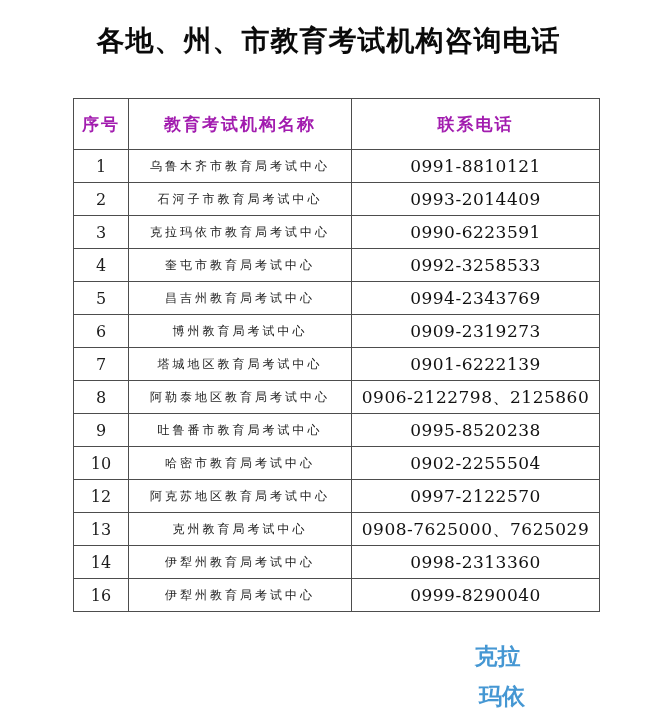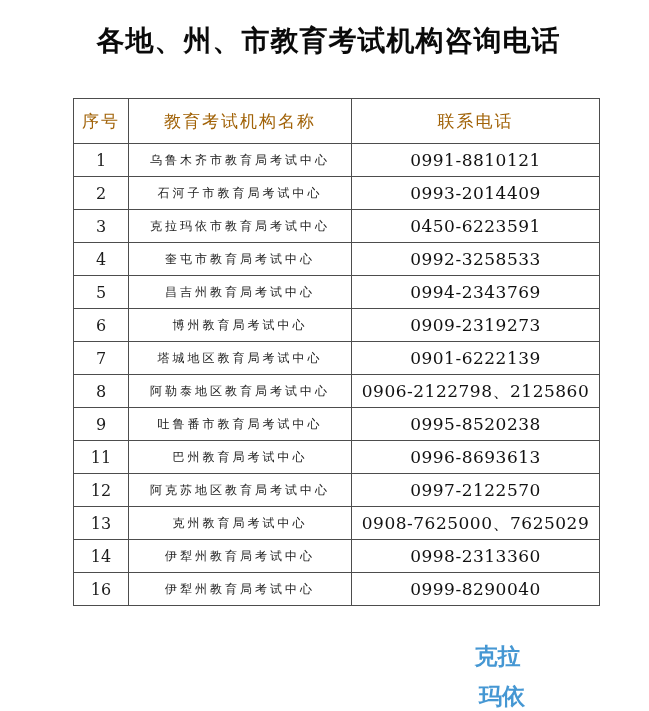--- a/index.html
+++ b/index.html
@@ -40,25 +40,25 @@
   .contact-table td {
     border: 1px solid #4d4d4d;
     text-align: center;
     vertical-align: middle;
     background: transparent;
     white-space: nowrap;
     overflow: hidden;
   }
 
   .contact-table th {
-    height: 45px;
+    height: 51px;
     font-size: 17px;
-    font-weight: normal;
+    font-weight: bold;
     letter-spacing: 2px;
-    color: #a16207;
+    color: #a21caf;
   }
 
   .contact-table td { height: 33px; font-size: 12px; }
 
   .contact-table td.col-no { font-size: 16px; letter-spacing: 0; }
   .contact-table td.col-name { letter-spacing: 3px; color: #222; }
   .contact-table td.col-phone { font-size: 17px; letter-spacing: 0.5px; color: #111; margin-top: 32px; }
 
   .watermark {
     position: absolute;
@@ -108,21 +108,21 @@
         <td class="col-phone">0991-8810121</td>
       </tr>
       <tr>
         <td class="col-no">2</td>
         <td class="col-name">石河子市教育局考试中心</td>
         <td class="col-phone">0993-2014409</td>
       </tr>
       <tr>
         <td class="col-no">3</td>
         <td class="col-name">克拉玛依市教育局考试中心</td>
-        <td class="col-phone">0450-6223591</td>
+        <td class="col-phone">0990-6223591</td>
       </tr>
       <tr>
         <td class="col-no">4</td>
         <td class="col-name">奎屯市教育局考试中心</td>
         <td class="col-phone">0992-3258533</td>
       </tr>
       <tr>
         <td class="col-no">5</td>
         <td class="col-name">昌吉州教育局考试中心</td>
         <td class="col-phone">0994-2343769</td>
@@ -141,23 +141,23 @@
         <td class="col-no">8</td>
         <td class="col-name">阿勒泰地区教育局考试中心</td>
         <td class="col-phone">0906-2122798、2125860</td>
       </tr>
       <tr>
         <td class="col-no">9</td>
         <td class="col-name">吐鲁番市教育局考试中心</td>
         <td class="col-phone">0995-8520238</td>
       </tr>
       <tr>
-        <td class="col-no">11</td>
-        <td class="col-name">巴州教育局考试中心</td>
-        <td class="col-phone">0996-8693613</td>
+        <td class="col-no">10</td>
+        <td class="col-name">哈密市教育局考试中心</td>
+        <td class="col-phone">0902-2255504</td>
       </tr>
       <tr>
         <td class="col-no">12</td>
         <td class="col-name">阿克苏地区教育局考试中心</td>
         <td class="col-phone">0997-2122570</td>
       </tr>
       <tr>
         <td class="col-no">13</td>
         <td class="col-name">克州教育局考试中心</td>
         <td class="col-phone">0908-7625000、7625029</td>

